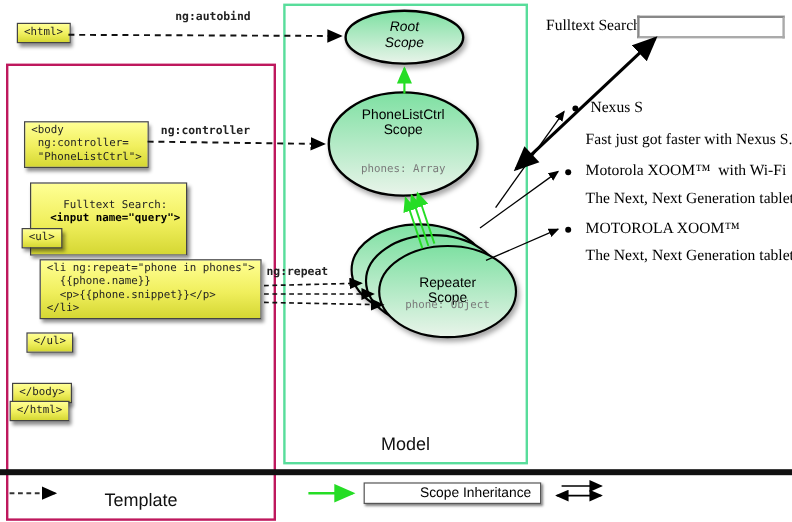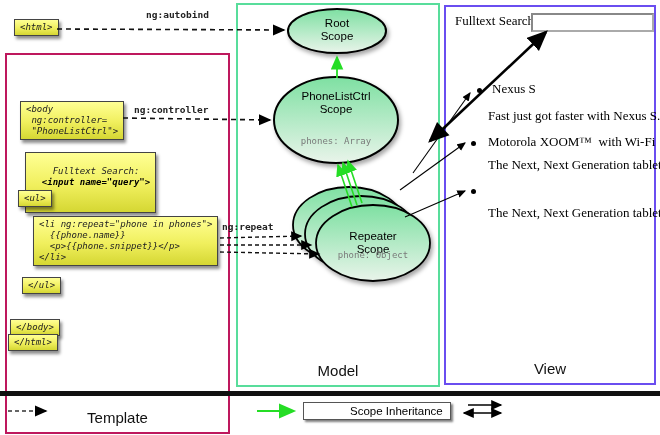--- a/index.html
+++ b/index.html
@@ -3,21 +3,21 @@
 <meta charset="utf-8">
 <style>
   html,body{margin:0;padding:0;background:#fff;}
   #stage{position:relative;width:660px;height:435px;background:#fff;overflow:hidden;
          font-family:"Liberation Sans",sans-serif;}
   .panel{position:absolute;background:#fff;}
   .panel-label{position:absolute;width:100%;text-align:center;font-size:15px;color:#111;}
   .codebox{position:absolute;background:linear-gradient(180deg,#ffff94 0%,#f0ef5d 55%,#d5d733 100%);
            border:1px solid #444;box-shadow:2px 3px 3px rgba(0,0,0,.45);
            font-family:"DejaVu Sans Mono",monospace;font-size:9px;line-height:11px;
-           color:#222;padding:2px 5px;white-space:pre;font-style:italic;}
+           color:#222;padding:2px 5px;white-space:pre;}
   .codebox b{font-weight:bold;color:#000;}
   .edge-label{position:absolute;font-family:"DejaVu Sans Mono",monospace;font-weight:bold;
               font-size:9.5px;color:#222;white-space:pre;}
   .ellipse-text{position:absolute;text-align:center;white-space:pre;color:#000;}
   .scope-title{font-size:11.5px;line-height:13px;}
   .scope-prop{position:absolute;text-align:center;font-family:"DejaVu Sans Mono",monospace;
               font-size:9px;line-height:11px;white-space:pre;}
   .view-text{position:absolute;font-family:"Liberation Serif",serif;font-size:13px;color:#000;white-space:pre;}
   .bullet{position:absolute;width:5px;height:5px;border-radius:50%;background:#000;}
   .legend-box{position:absolute;background:#fff;border:1px solid #555;box-shadow:1.5px 1.5px 2px rgba(0,0,0,.5);
@@ -31,23 +31,20 @@
 </head>
 <body>
 
 <div id="stage">
 
   <div class="panel" style="left:5px;top:5px;width:221px;height:377px;border:2px solid #be185d;margin-top:48px;">
     <div class="panel-label" style="bottom:6px;">Template</div>
   </div>
   <div class="panel" style="left:236px;top:3px;width:200px;height:380px;border:2px solid #58dd9b;">
     <div class="panel-label" style="bottom:6px;">Model</div>
-  </div>
-  <div class="panel" style="left:444px;top:5px;width:208px;height:376px;border:2px solid #6a4df0;">
-    <div class="panel-label" style="bottom:6px;">View</div>
   </div>
 
   <div class="codebox" style="left:14px;top:19px;">&lt;html&gt;</div>
   <div class="codebox" style="left:20px;top:101px;">&lt;body
  ng:controller=
  "PhoneListCtrl"&gt;</div>
   <div class="codebox" style="left:25px;top:152px;">
     <span>Fulltext Search:</span><b style="display:block;">  &lt;input name="query"&gt;</b>
   </div>
   <div class="codebox" style="left:18px;top:190px;">&lt;ul&gt;</div>
@@ -105,37 +102,38 @@
     <line x1="405" y1="217" x2="465" y2="191" stroke="#000" stroke-width="1.1" marker-end="url(#ahBlack)"></line>
 
     <rect x="0" y="391" width="660" height="5" fill="#111"></rect>
 
     <line x1="8" y1="411" x2="46" y2="411" stroke="#333" stroke-width="1.6" stroke-dasharray="4,3" marker-end="url(#ahBlack)"></line>
     <line x1="257" y1="411" x2="294" y2="411" stroke="#25dd25" stroke-width="2.2" marker-end="url(#ahGreen)"></line>
     <line x1="468" y1="405" x2="501" y2="405" stroke="#000" stroke-width="1.4" marker-end="url(#ahBlack)"></line>
     <line x1="464" y1="413" x2="501" y2="413" stroke="#000" stroke-width="1.4" marker-start="url(#ahBlackBack)" marker-end="url(#ahBlack)"></line>
   </svg>
 
-  <div class="ellipse-text scope-title overlay" style="left:288px;top:17px;width:98px;z-index:6;">Root
+  <div class="ellipse-text scope-title overlay" style="left:288px;top:17px;width:98px;z-index:6;font-style:italic;">Root
 Scope</div>
   <div class="ellipse-text scope-title overlay" style="left:274px;top:90px;width:124px;z-index:6;">PhoneListCtrl
 Scope</div>
   <div class="scope-prop" style="left:274px;top:136px;width:124px;color:#7a7a7a;z-index:6;">phones: Array</div>
   <div class="ellipse-text scope-title overlay" style="left:311px;top:230px;width:124px;z-index:6;">Repeater
 Scope</div>
   <div class="scope-prop" style="left:311px;top:250px;width:124px;color:#7a7a7a;z-index:6;">phone: Object</div>
 
   <div class="view-text" style="left:455px;top:13px;">Fulltext Search:</div>
   <input class="search-input" type="text" value="" style="">
 
   <span class="bullet" style="left:477px;top:88px;"></span>
   <div class="view-text" style="left:492px;top:81px;">Nexus S</div>
   <div class="view-text" style="left:488px;top:108px;">Fast just got faster with Nexus S.</div>
 
   <span class="bullet" style="left:471px;top:141px;"></span>
   <div class="view-text" style="left:488px;top:134px;">Motorola XOOM™  with Wi-Fi</div>
   <div class="view-text" style="left:488px;top:157px;">The Next, Next Generation tablet.</div>
 
   <span class="bullet" style="left:471px;top:189px;"></span>
+  <div class="view-text" style="left:488px;top:182px;">MOTOROLA XOOM™</div>
   <div class="view-text" style="left:488px;top:205px;">The Next, Next Generation tablet.</div>
 
   <div class="legend-box" style="left:303px;top:402px;padding-left:46px;">Scope Inheritance</div>
 </div>
 
 </body></html>

